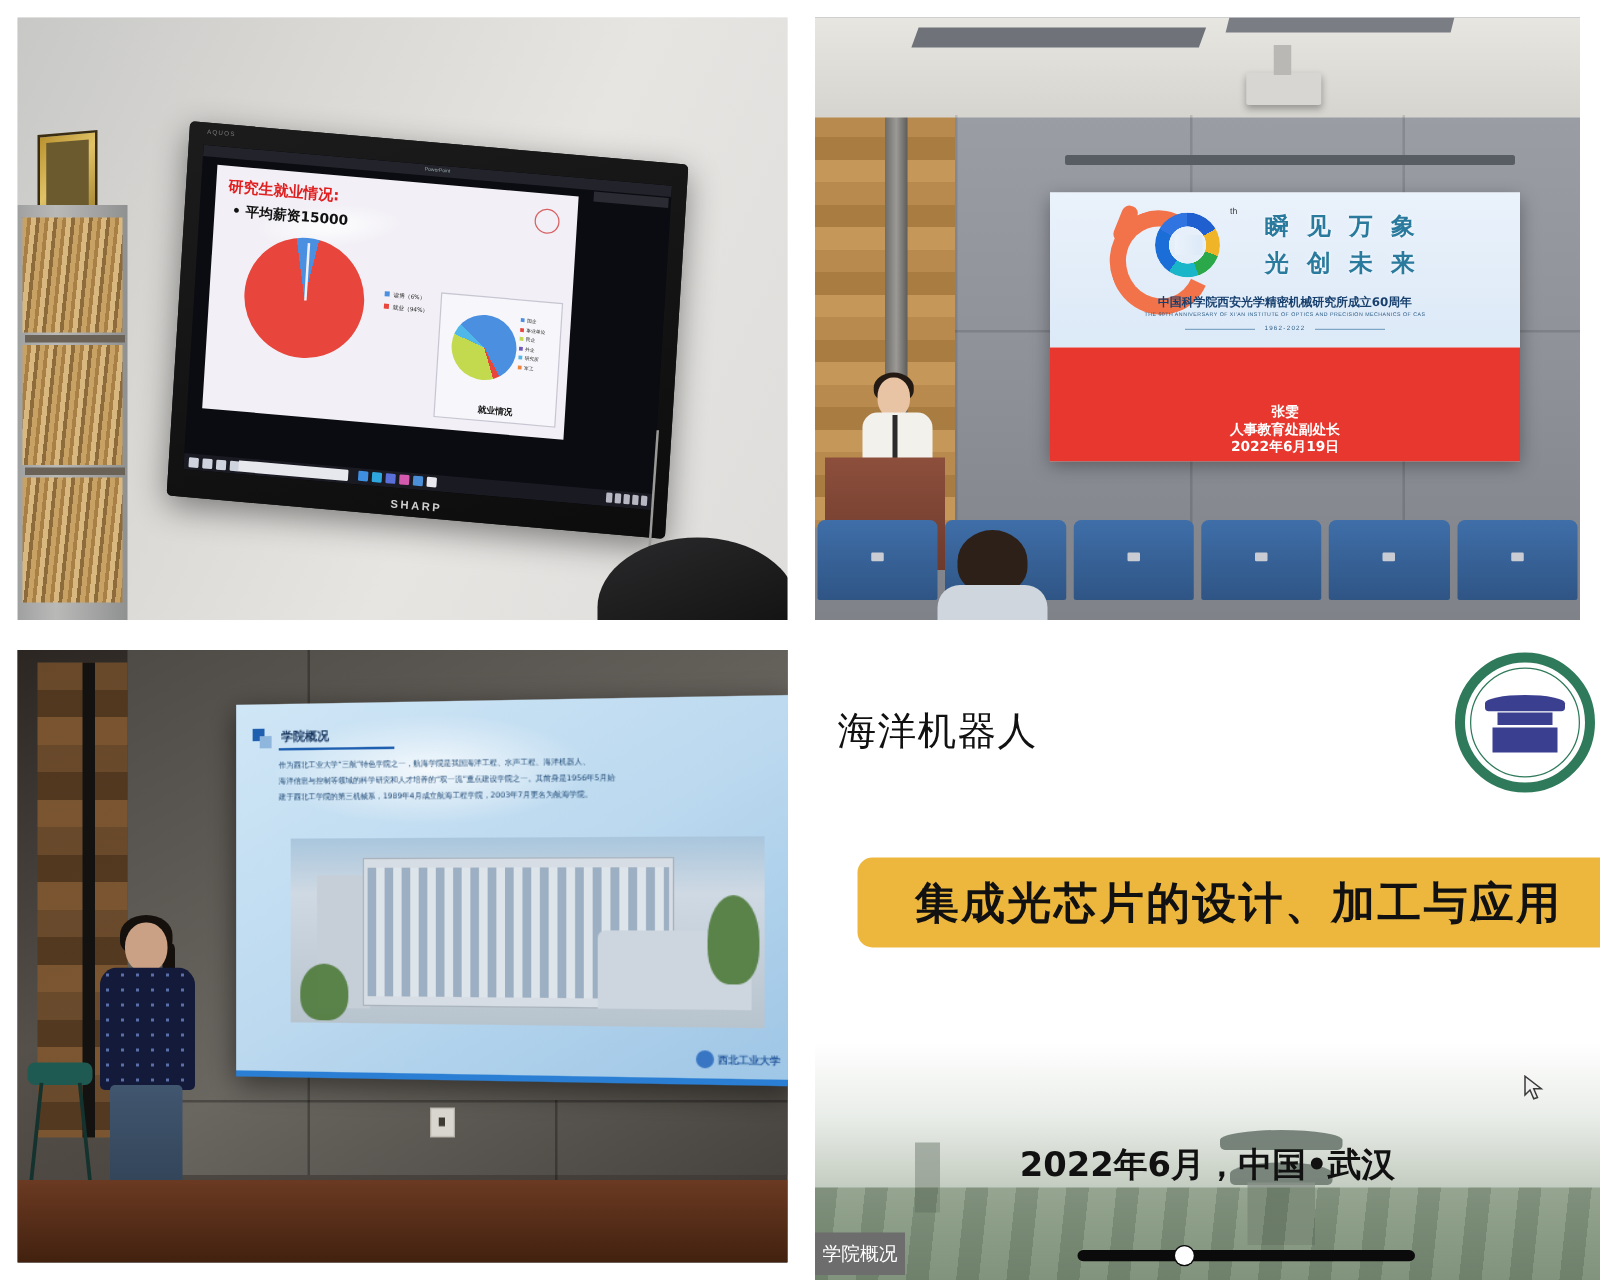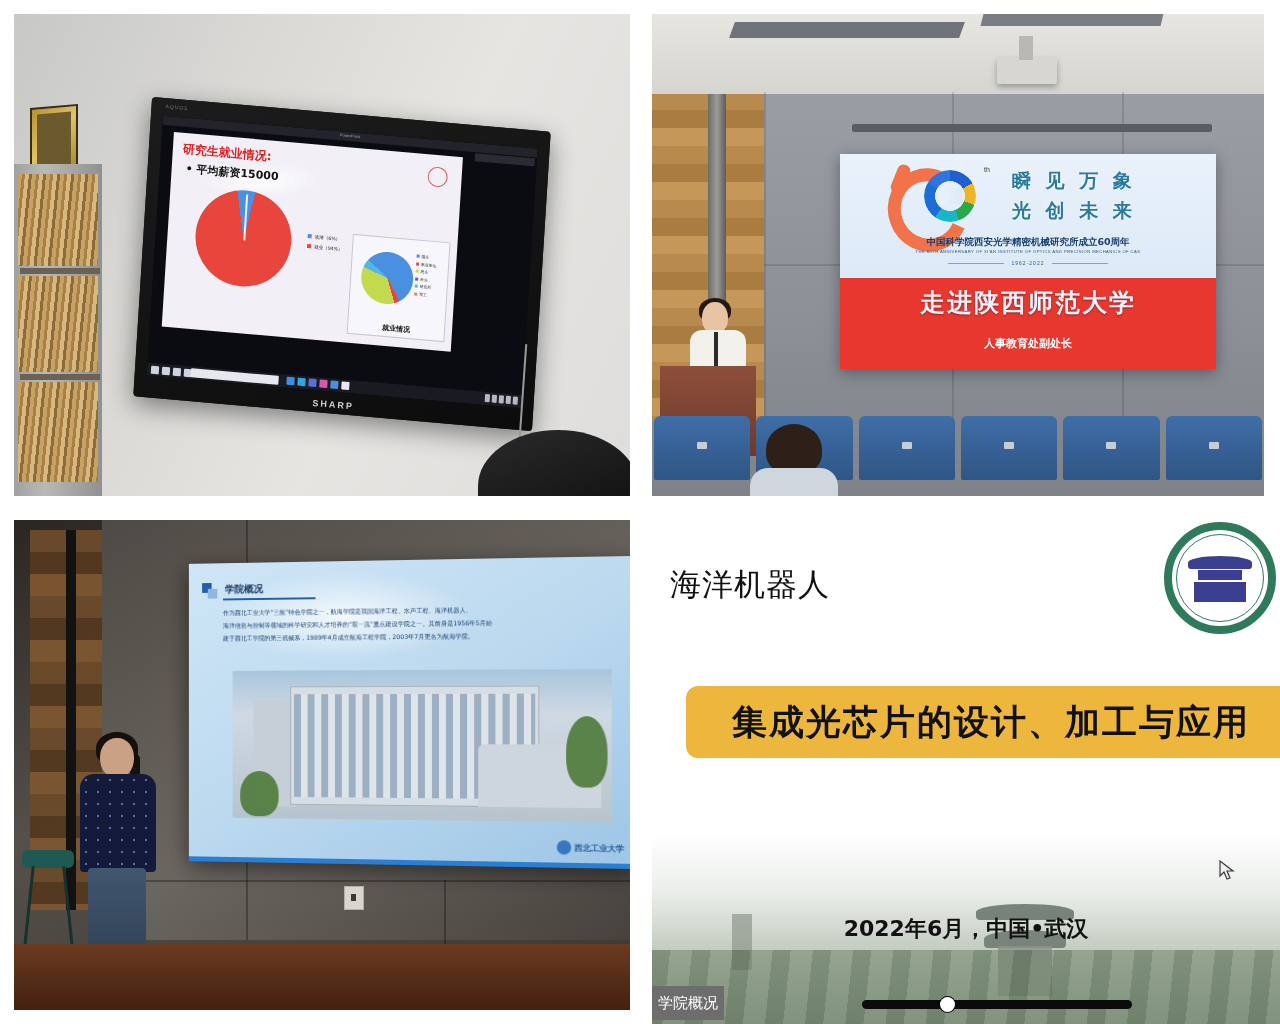--- a/index.html
+++ b/index.html
@@ -202,21 +202,21 @@
   #p4 .whu .gate .roof{position:absolute;left:-4px;top:0;width:64px;height:13px;background:#3b3f8f;border-radius:50% 50% 3px 3px;}
   #p4 .whu .gate .mid{position:absolute;left:6px;top:14px;width:44px;height:10px;background:#3b3f8f;}
   #p4 .whu .gate .base{position:absolute;left:2px;top:26px;width:52px;height:20px;background:#3b3f8f;}
   #p4 .band{position:absolute;left:34px;top:166px;width:610px;height:72px;background:#edb73e;border-radius:12px;}
   #p4 .bandtext{position:absolute;left:34px;top:166px;width:610px;height:72px;display:flex;align-items:center;
       justify-content:center;font-size:35px;font-weight:700;color:#111;font-family:"DejaVu Sans",sans-serif;letter-spacing:2px;}
   #p4 .auth,#p4 .org,#p4 .when{position:absolute;left:0;width:100%;text-align:center;color:#111;
       font-weight:700;font-family:"DejaVu Sans",sans-serif;}
   #p4 .auth{top:318px;font-size:22px;}
   #p4 .org{top:356px;font-size:22px;}
-  #p4 .when{top:394px;font-size:22px;}
+  #p4 .when{top:394px;font-size:27px;}
   #p4 .cursor{position:absolute;left:567px;top:340px;width:0;height:0;}
   #p4 .cursor svg{display:block;}
   #p4 .sharetag{position:absolute;left:0;bottom:4px;height:34px;padding:0 6px;background:#6d6d6d;
       color:#fff;font-size:15px;display:flex;align-items:center;font-family:"DejaVu Sans",sans-serif;}
   #p4 .progress{position:absolute;left:210px;bottom:15px;width:270px;height:9px;background:#0b0b0b;border-radius:5px;}
   #p4 .progress .knob{position:absolute;left:78px;top:-3px;width:15px;height:15px;border-radius:50%;background:#fff;
       box-shadow:0 0 0 1px #0b0b0b;}
 </style>
 </head>
 <body>
@@ -331,22 +331,23 @@
         <div class="zerocut"></div>
         <div class="th">th</div>
       </div>
 
       <div class="sloganA">瞬 见 万 象</div>
       <div class="sloganB">光 创 未 来</div>
       <div class="instname">中国科学院西安光学精密机械研究所成立60周年</div>
       <div class="insteng">THE 60TH ANNIVERSARY OF XI'AN INSTITUTE OF OPTICS AND PRECISION MECHANICS OF CAS</div>
       <div class="years">1962-2022</div>
 
-      <div class="maintitle">走进陕西师范大学</div>
+      <div class="speaker">张雯</div>
       <div class="role">人事教育处副处长</div>
+      <div class="date">2022年6月19日</div>
     </div>
 
     <div class="person">
       <div class="hair"></div>
       <div class="head"></div>
       <div class="body"></div>
       <div class="lapel"></div>
     </div>
     <div class="podium"></div>
 

